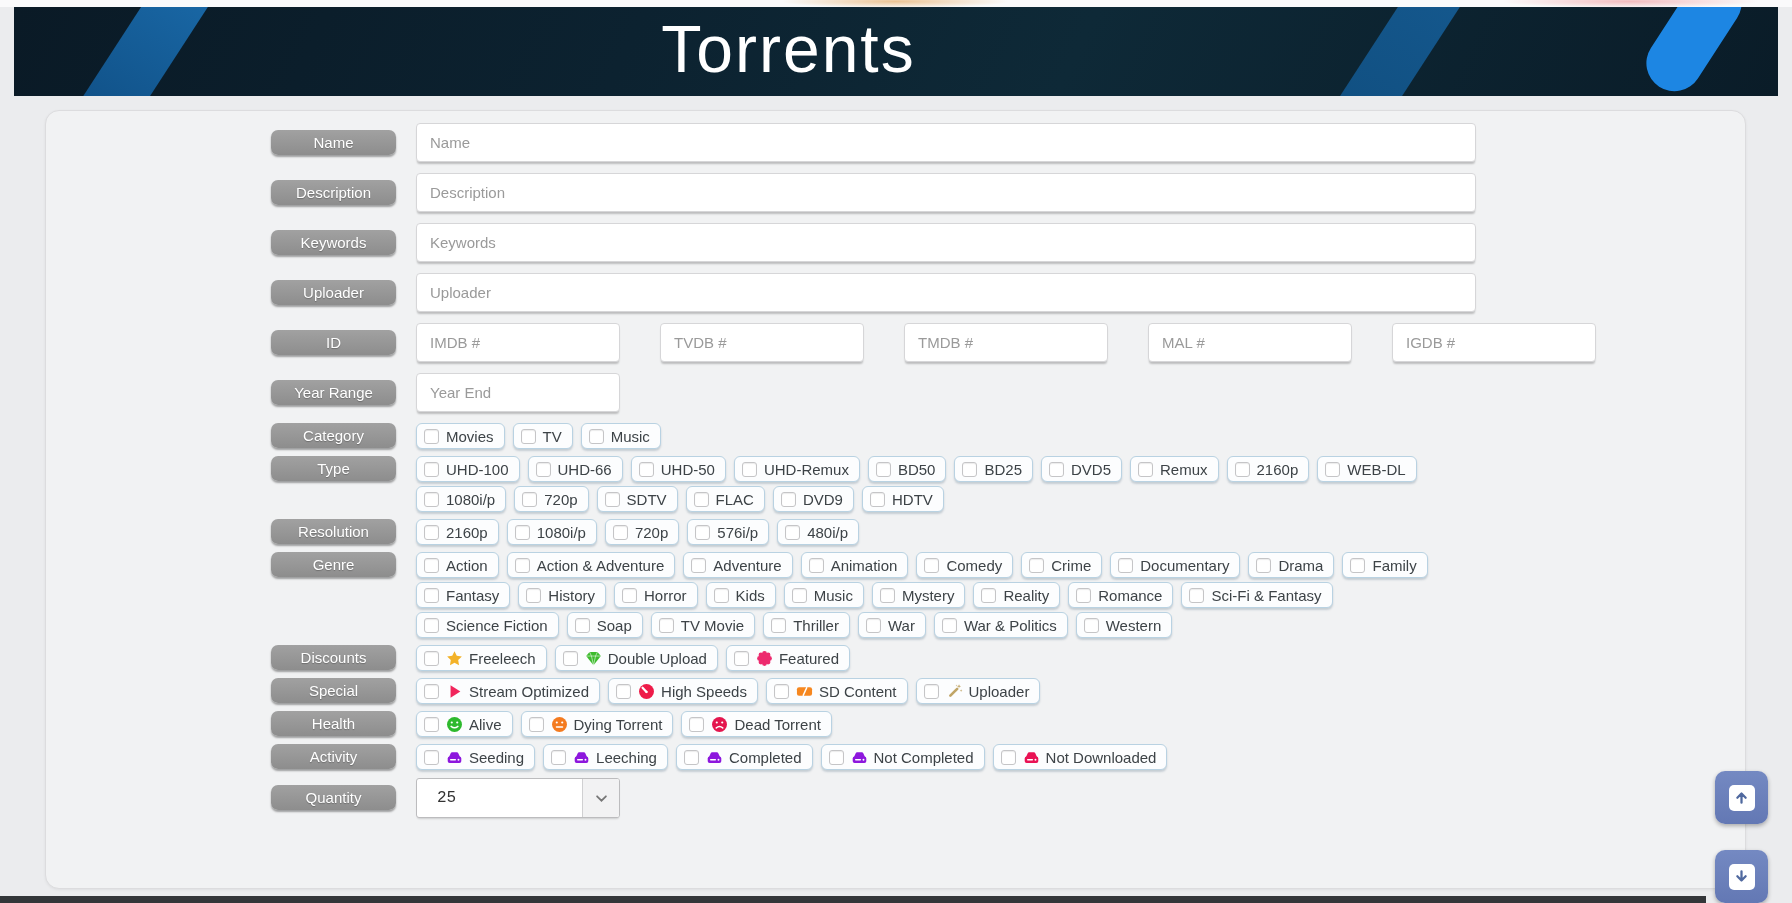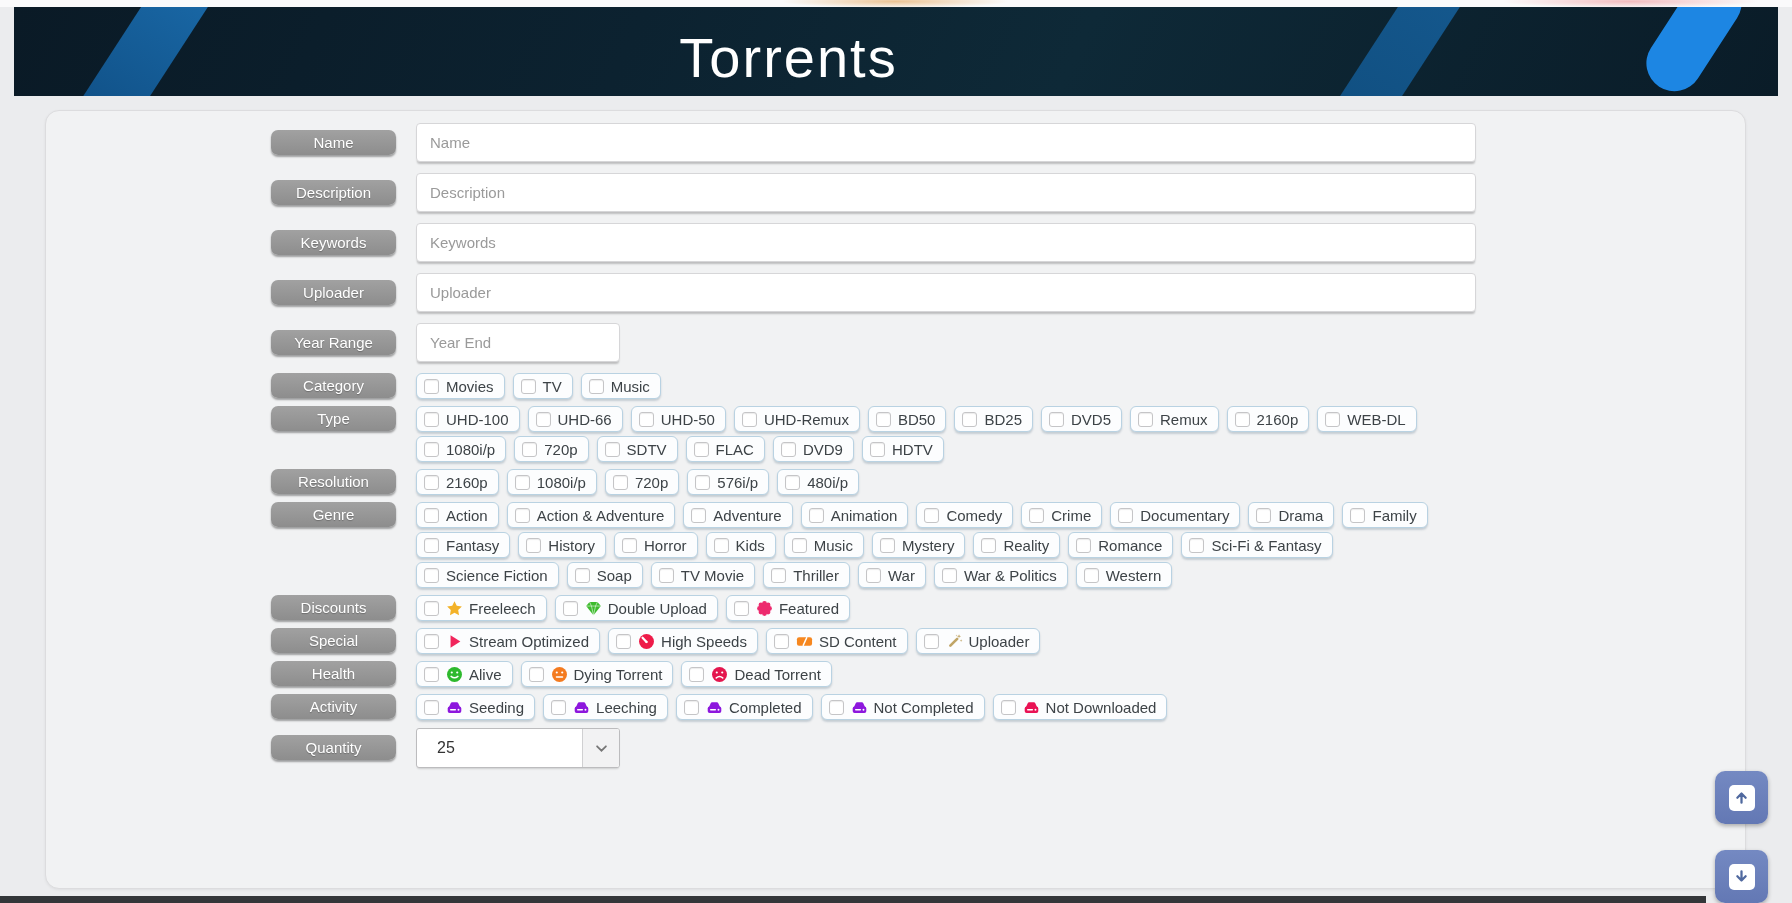--- a/index.html
+++ b/index.html
@@ -11,22 +11,22 @@
   .glow2{position:absolute;left:1500px;top:-5px;width:260px;height:13px;z-index:6;
     background:radial-gradient(ellipse at center,rgba(242,173,176,.8),rgba(242,173,176,0) 70%);}
 
   
   .hdr{position:absolute;left:14px;top:7px;width:1764px;height:89px;overflow:hidden;
     background:linear-gradient(115deg,#0a1a26 0%,#0c2230 35%,#0e2937 60%,#0a1c28 100%);}
   .stripe{position:absolute;transform:rotate(33deg);}
   .s1{left:100px;top:-55px;width:56px;height:210px;background:linear-gradient(180deg,#1a6aa9,#0f4d82);}
   .s2{left:1358px;top:-60px;width:52px;height:215px;background:linear-gradient(180deg,#15598f,#104e7f);}
   .s3{left:1652px;top:-38px;width:56px;height:128px;background:#1d86e3;border-radius:28px;}
-  .hdr h1{position:absolute;left:0;right:215px;top:50%;transform:translateY(-54%);margin:8px;
-    text-align:center;color:#ffffff;font-size:56px;font-weight:500;letter-spacing:2px;}
+  .hdr h1{position:absolute;left:0;right:215px;top:50%;transform:translateY(-54%);margin:0;
+    text-align:center;color:#ffffff;font-size:66px;font-weight:500;letter-spacing:2px;}
 
   
   .card{position:absolute;left:45px;top:110px;width:1701px;height:779px;box-sizing:border-box;
     background:#f1f2f3;border:1px solid #dcdcde;border-radius:14px;
     box-shadow:0 1px 3px rgba(0,0,0,.06);padding:12px 0 0 225px;overflow:hidden;}
   .card-edge{position:absolute;left:1746px;top:889px;width:1px;height:14px;background:#cfcfd1;}
 
   .row{display:flex;align-items:flex-start;margin-bottom:11px;}
   .row.chips{margin-bottom:7px;}
   .flabel{flex:0 0 125px;width:125px;height:25px;line-height:25px;margin-right:20px;
@@ -50,21 +50,21 @@
     background:#fcfdfe;border:1px solid #b9d2e2;border-radius:6px;
     box-shadow:0 2px 2px rgba(125,148,163,.38);font-size:15px;color:#3d4347;cursor:pointer;white-space:nowrap;}
   .cb{width:15px;height:15px;box-sizing:border-box;background:#fff;border:1px solid #c5c5c7;border-radius:3px;
     margin-right:7px;box-shadow:inset 0 1px 1px rgba(0,0,0,.08);flex:0 0 15px;}
   .cicon{width:17px;height:17px;margin-right:6px;display:inline-flex;flex:0 0 17px;}
   .cicon svg{width:17px;height:17px;display:block;}
   .clabel{white-space:nowrap;}
 
   .select{width:204px;height:40px;box-sizing:border-box;background:#fff;border:1px solid #bcbcbe;border-radius:3px;
     display:flex;align-items:center;cursor:pointer;box-shadow:0 2px 2px -1px rgba(0,0,0,.15);overflow:hidden;}
-  .select-value{flex:1;padding-left:20px;font-size:16px;color:#333;}
+  .select-value{flex:1;padding-left:20px;font-size:16px;color:#333;font-family:Liberation Mono, monospace;}
   .select-arrow{width:36px;height:100%;border-left:1px solid #d0d0d2;background:#f2f2f3;
     display:flex;align-items:center;justify-content:center;}
 
   
   .bottom-bar{position:absolute;left:0;top:896px;width:1706px;height:7px;background:#333639;}
   .scrollbtn{position:absolute;width:53px;height:53px;border:none;border-radius:10px;cursor:pointer;
     background:linear-gradient(180deg,#7489c2,#6378b4);box-shadow:0 2px 4px rgba(0,0,0,.3);
     display:flex;align-items:center;justify-content:center;padding:0;z-index:10;}
   #btn-up{left:1715px;top:771px;}
   #btn-down{left:1715px;top:850px;}
@@ -101,20 +101,28 @@
     <div class="row text">
       <div class="flabel">Keywords</div>
       <input class="tinput wide" type="text" placeholder="Keywords" style="">
     </div>
 
     <div class="row text">
       <div class="flabel">Uploader</div>
       <input class="tinput wide" type="text" placeholder="Uploader" style="">
     </div>
 
+    <div class="row text">
+      <div class="flabel">ID</div>
+      <input class="tinput small" type="text" placeholder="IMDB #" style="">
+      <input class="tinput small" type="text" placeholder="TVDB #" style="">
+      <input class="tinput small" type="text" placeholder="TMDB #" style="">
+      <input class="tinput small" type="text" placeholder="MAL #" style="">
+      <input class="tinput small" type="text" placeholder="IGDB #" style="">
+    </div>
 
     <div class="row text">
       <div class="flabel">Year Range</div>
       <input class="tinput small" type="text" placeholder="Year End" style="">
     </div>
 
     <div class="row chips">
       <div class="flabel">Category</div>
       <div class="chipgroup">
         <div class="chipline">

